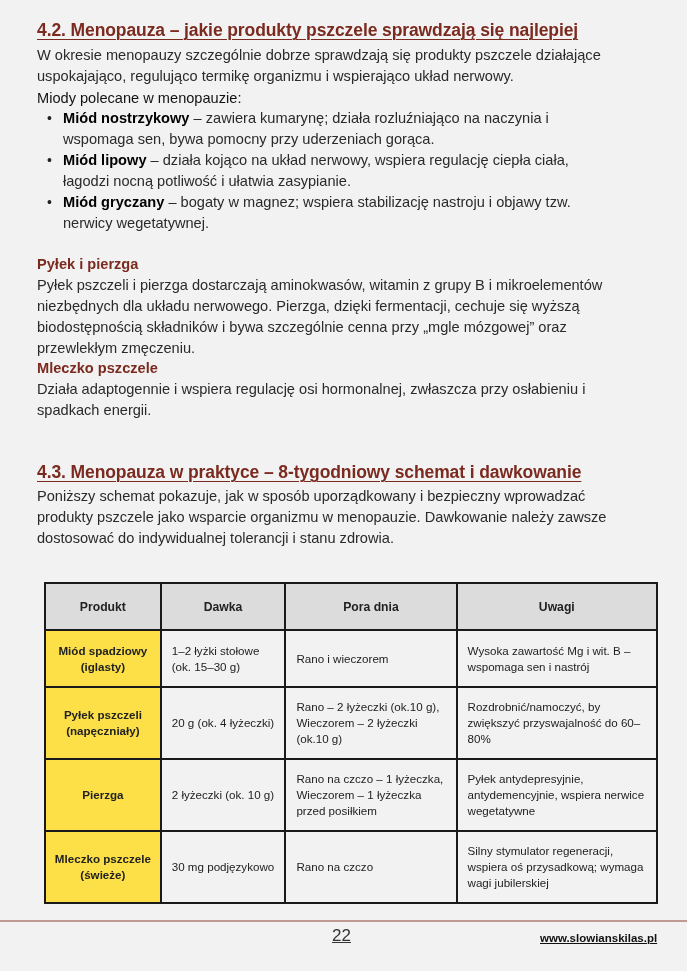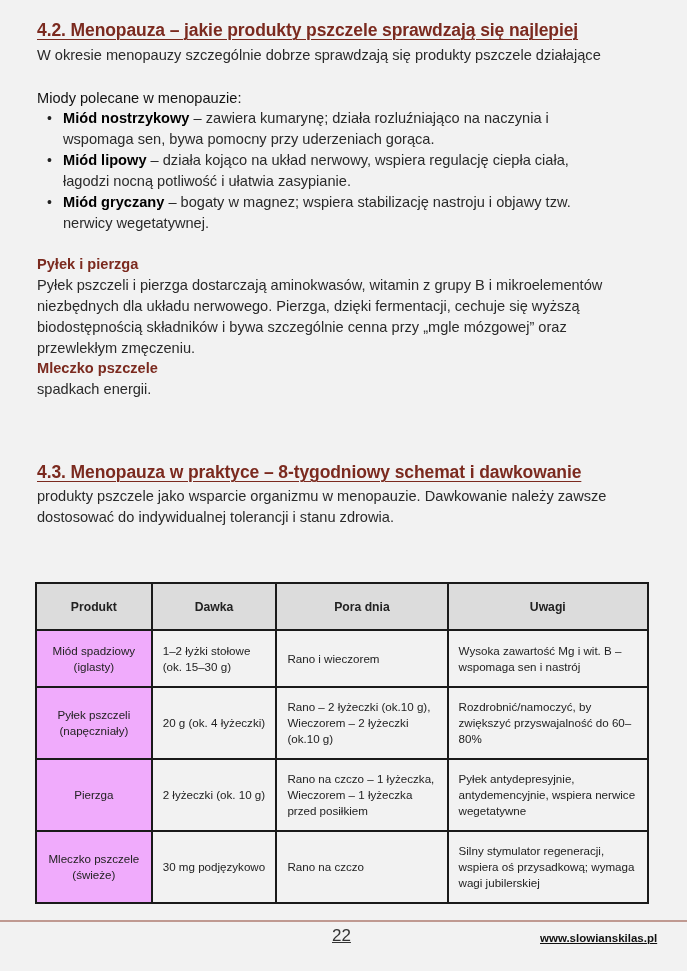--- a/index.html
+++ b/index.html
@@ -13,45 +13,46 @@
     }
     .para { position: absolute; left: 37px; width: 620px; font-size: 14.6px; line-height: 21px; color: #2a2a2a; }
     .bold-label { position: absolute; left: 37px; font-size: 14.6px; font-weight: normal; color: #111; line-height: 21px; }
     .sub-head { position: absolute; left: 37px; font-size: 14.6px; font-weight: bold; color: #7b2a1f; line-height: 21px; }
     ul.bullets { position: absolute; left: 37px; top: 108px; width: 600px; list-style: none; }
     ul.bullets li { position: relative; padding-left: 26px; font-size: 14.6px; line-height: 21px; color: #2a2a2a; }
     ul.bullets li .dot { position: absolute; left: 10px; top: 0; font-size: 14px; color: #222; }
     ul.bullets li .term { color: #000000; font-weight: bold; }
 
     table.schema {
-      position: absolute; left: 35px; top: 582px; width: 614px; border-collapse: collapse;
+      position: absolute; left: 44px; top: 582px; width: 614px; border-collapse: collapse;
       font-size: 11.6px; color: #222;
     }
     table.schema th, table.schema td { border: 2px solid #1a1a1a; }
     table.schema th { background: #dcdcdc; height: 47px; font-weight: bold; font-size: 12.2px; text-align: center; vertical-align: middle; }
     table.schema td { background: #f2f2f2; padding: 0 10px; line-height: 16px; vertical-align: middle; }
-    table.schema td.prod { background: #f0abfc; text-align: center; font-weight: normal; padding: 0 6px; }
+    table.schema td.prod { background: #fde047; text-align: center; font-weight: bold; padding: 0 6px; }
     table.schema tr.r1 td { height: 57px; }
     table.schema tr.r2 td { height: 72px; }
     table.schema tr.r3 td { height: 72px; }
     table.schema tr.r4 td { height: 72px; }
     col.c1 { width: 116px; } col.c2 { width: 125px; } col.c3 { width: 172px; } col.c4 { width: 201px; }
 
     .footer-line { position: absolute; left: 0; top: 920px; width: 687px; height: 2px; background: #c09a92; }
     .page-num { position: absolute; left: 332px; top: 926px; font-size: 17px; color: #333; text-decoration: underline; }
     .site { position: absolute; left: 540px; top: 932px; font-size: 11.5px; font-weight: bold; color: #111; text-decoration: underline; }
   </style>
 </head>
 <body>
 
 <div class="page">
 
   <div class="h2" style="top:20px;">4.2. Menopauza – jakie produkty pszczele sprawdzają się najlepiej</div>
   <div class="para" style="top:45px;">
     <div>W okresie menopauzy szczególnie dobrze sprawdzają się produkty pszczele działające</div>
+    <div>uspokajająco, regulująco termikę organizmu i wspierająco układ nerwowy.</div>
   </div>
   <div class="bold-label" style="top:88px;">Miody polecane w menopauzie:</div>
 
   <ul class="bullets">
     <li>
       <span class="dot">•</span>
       <span class="term">Miód nostrzykowy</span><span> – zawiera kumarynę; działa rozluźniająco na naczynia i</span><br>
       <span>wspomaga sen, bywa pomocny przy uderzeniach gorąca.</span>
     </li>
     <li>
@@ -68,25 +69,27 @@
 
   <div class="sub-head" style="top:254px;">Pyłek i pierzga</div>
   <div class="para" style="top:275px;">
     <div>Pyłek pszczeli i pierzga dostarczają aminokwasów, witamin z grupy B i mikroelementów</div>
     <div>niezbędnych dla układu nerwowego. Pierzga, dzięki fermentacji, cechuje się wyższą</div>
     <div>biodostępnością składników i bywa szczególnie cenna przy „mgle mózgowej” oraz</div>
     <div>przewlekłym zmęczeniu.</div>
   </div>
   <div class="sub-head" style="top:358px;">Mleczko pszczele</div>
   <div class="para" style="top:379px;">
+    <div>Działa adaptogennie i wspiera regulację osi hormonalnej, zwłaszcza przy osłabieniu i</div>
     <div>spadkach energii.</div>
   </div>
 
   <div class="h2" style="top:462px;">4.3. Menopauza w praktyce – 8-tygodniowy schemat i dawkowanie</div>
   <div class="para" style="top:486px;">
+    <div>Poniższy schemat pokazuje, jak w sposób uporządkowany i bezpieczny wprowadzać</div>
     <div>produkty pszczele jako wsparcie organizmu w menopauzie. Dawkowanie należy zawsze</div>
     <div>dostosować do indywidualnej tolerancji i stanu zdrowia.</div>
   </div>
 
   <table class="schema">
     <colgroup>
         <col class="c1">
         <col class="c2">
         <col class="c3">
         <col class="c4">

